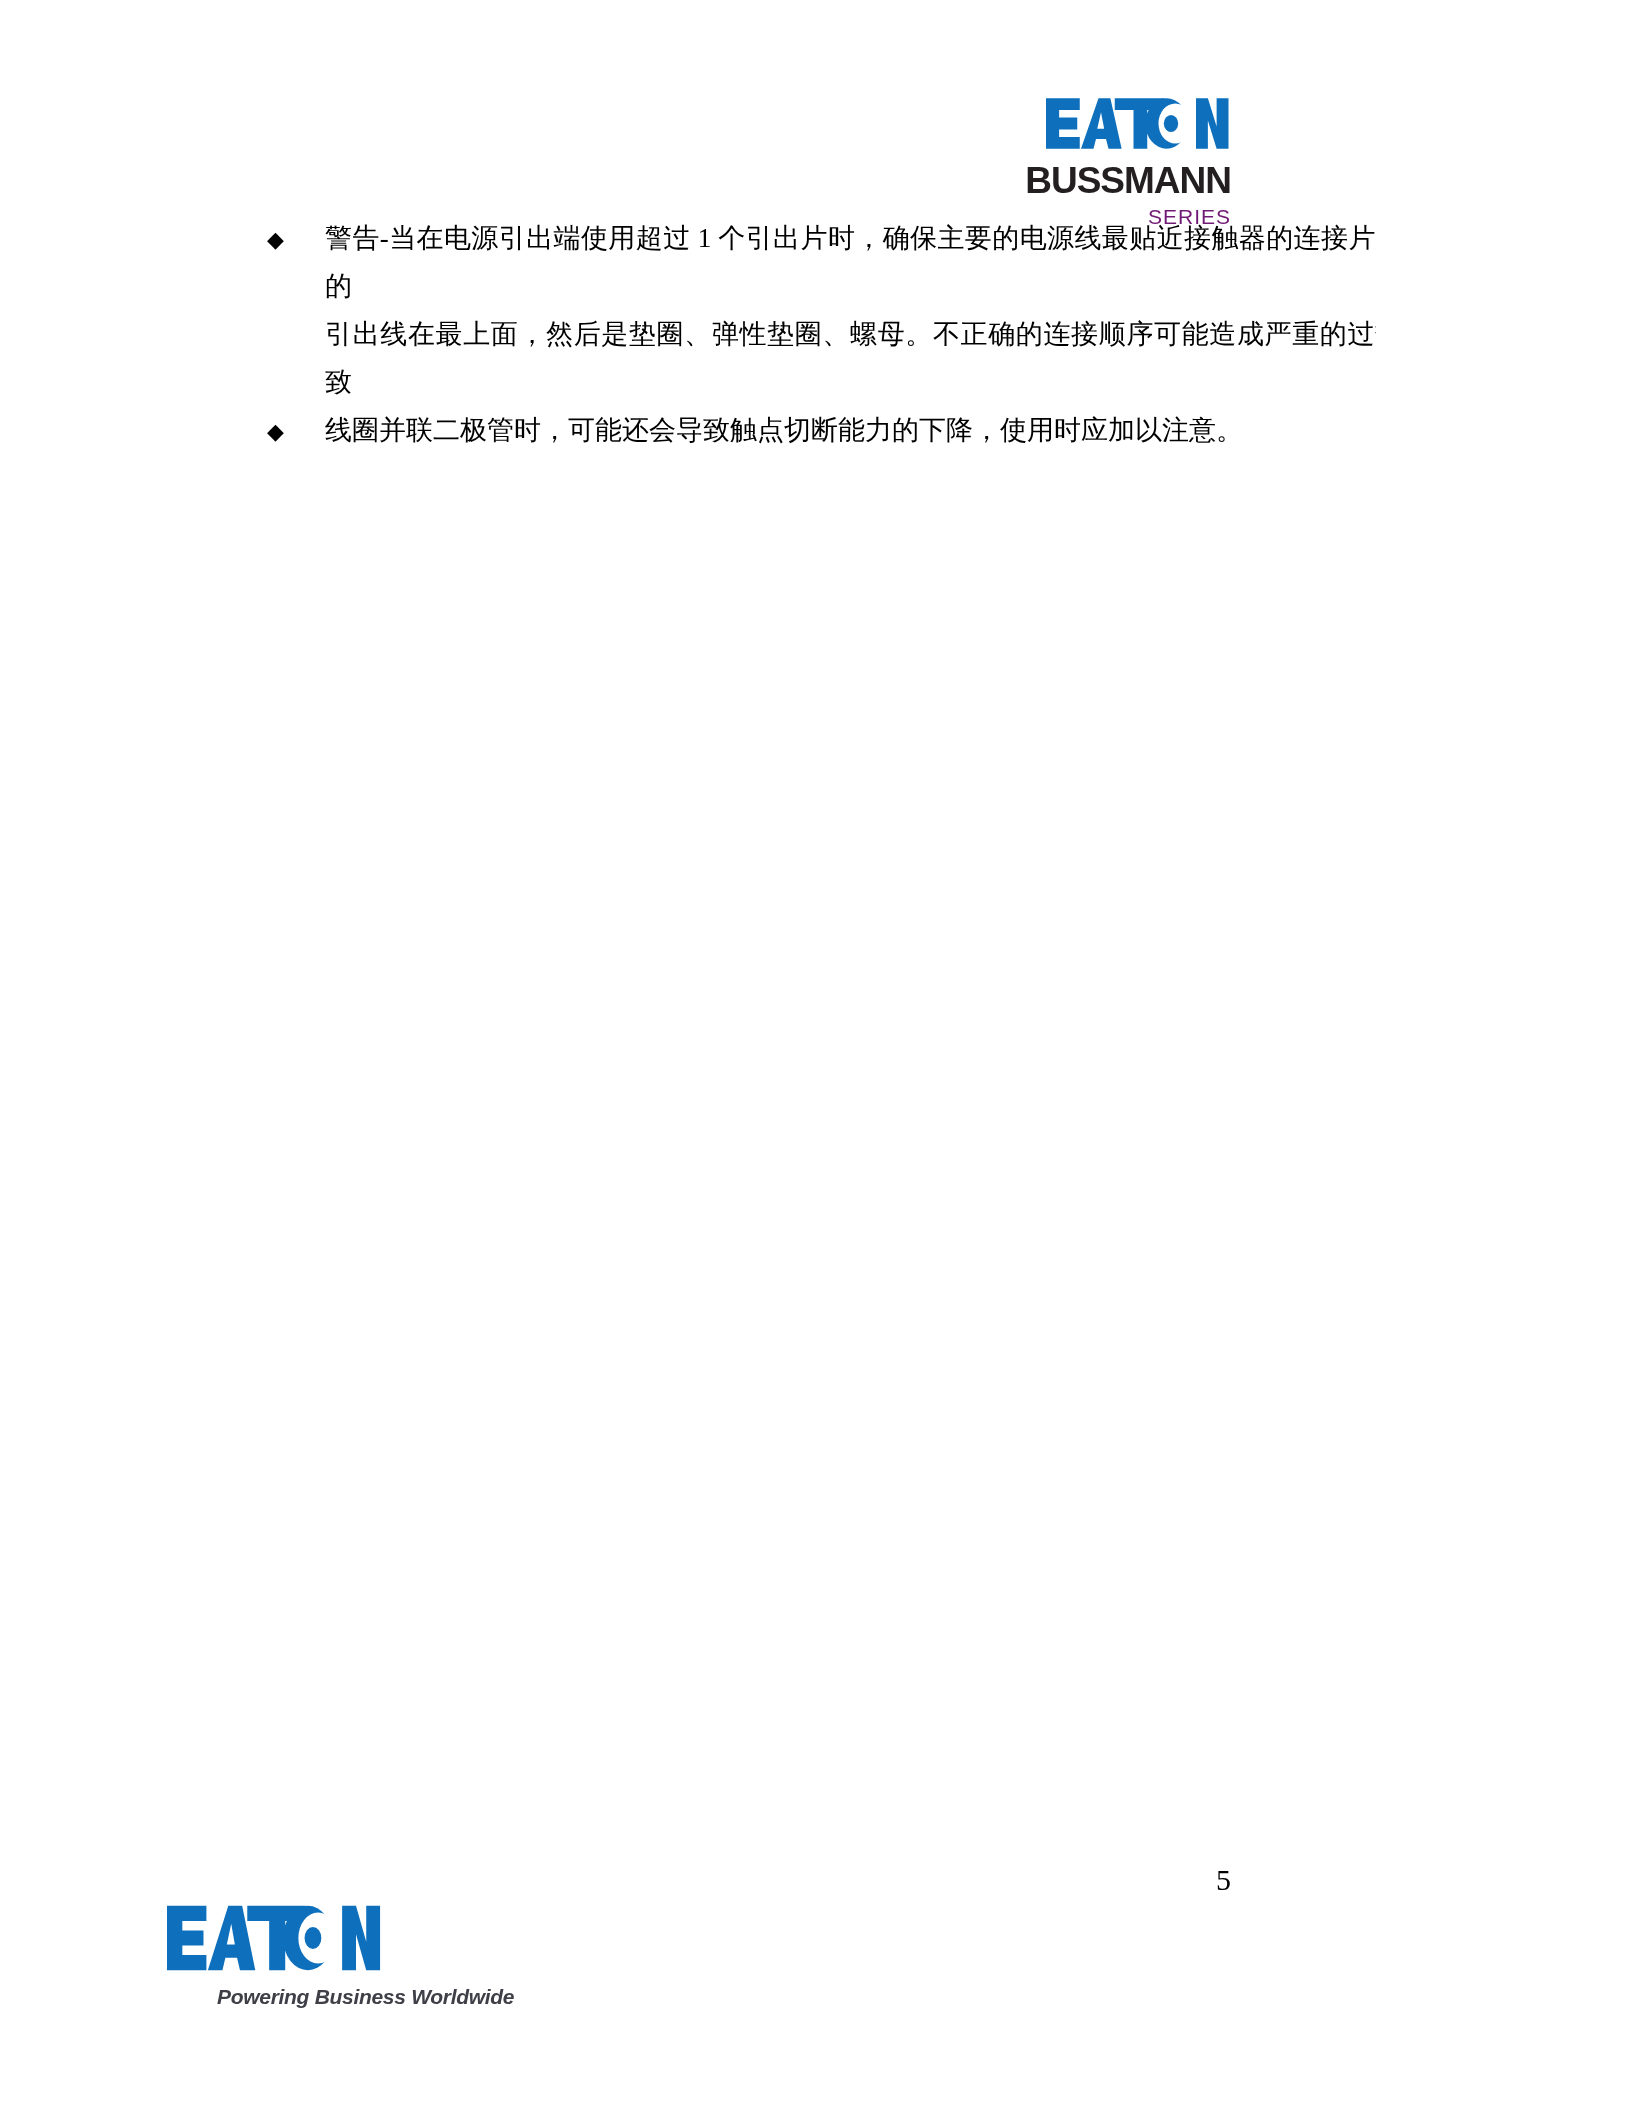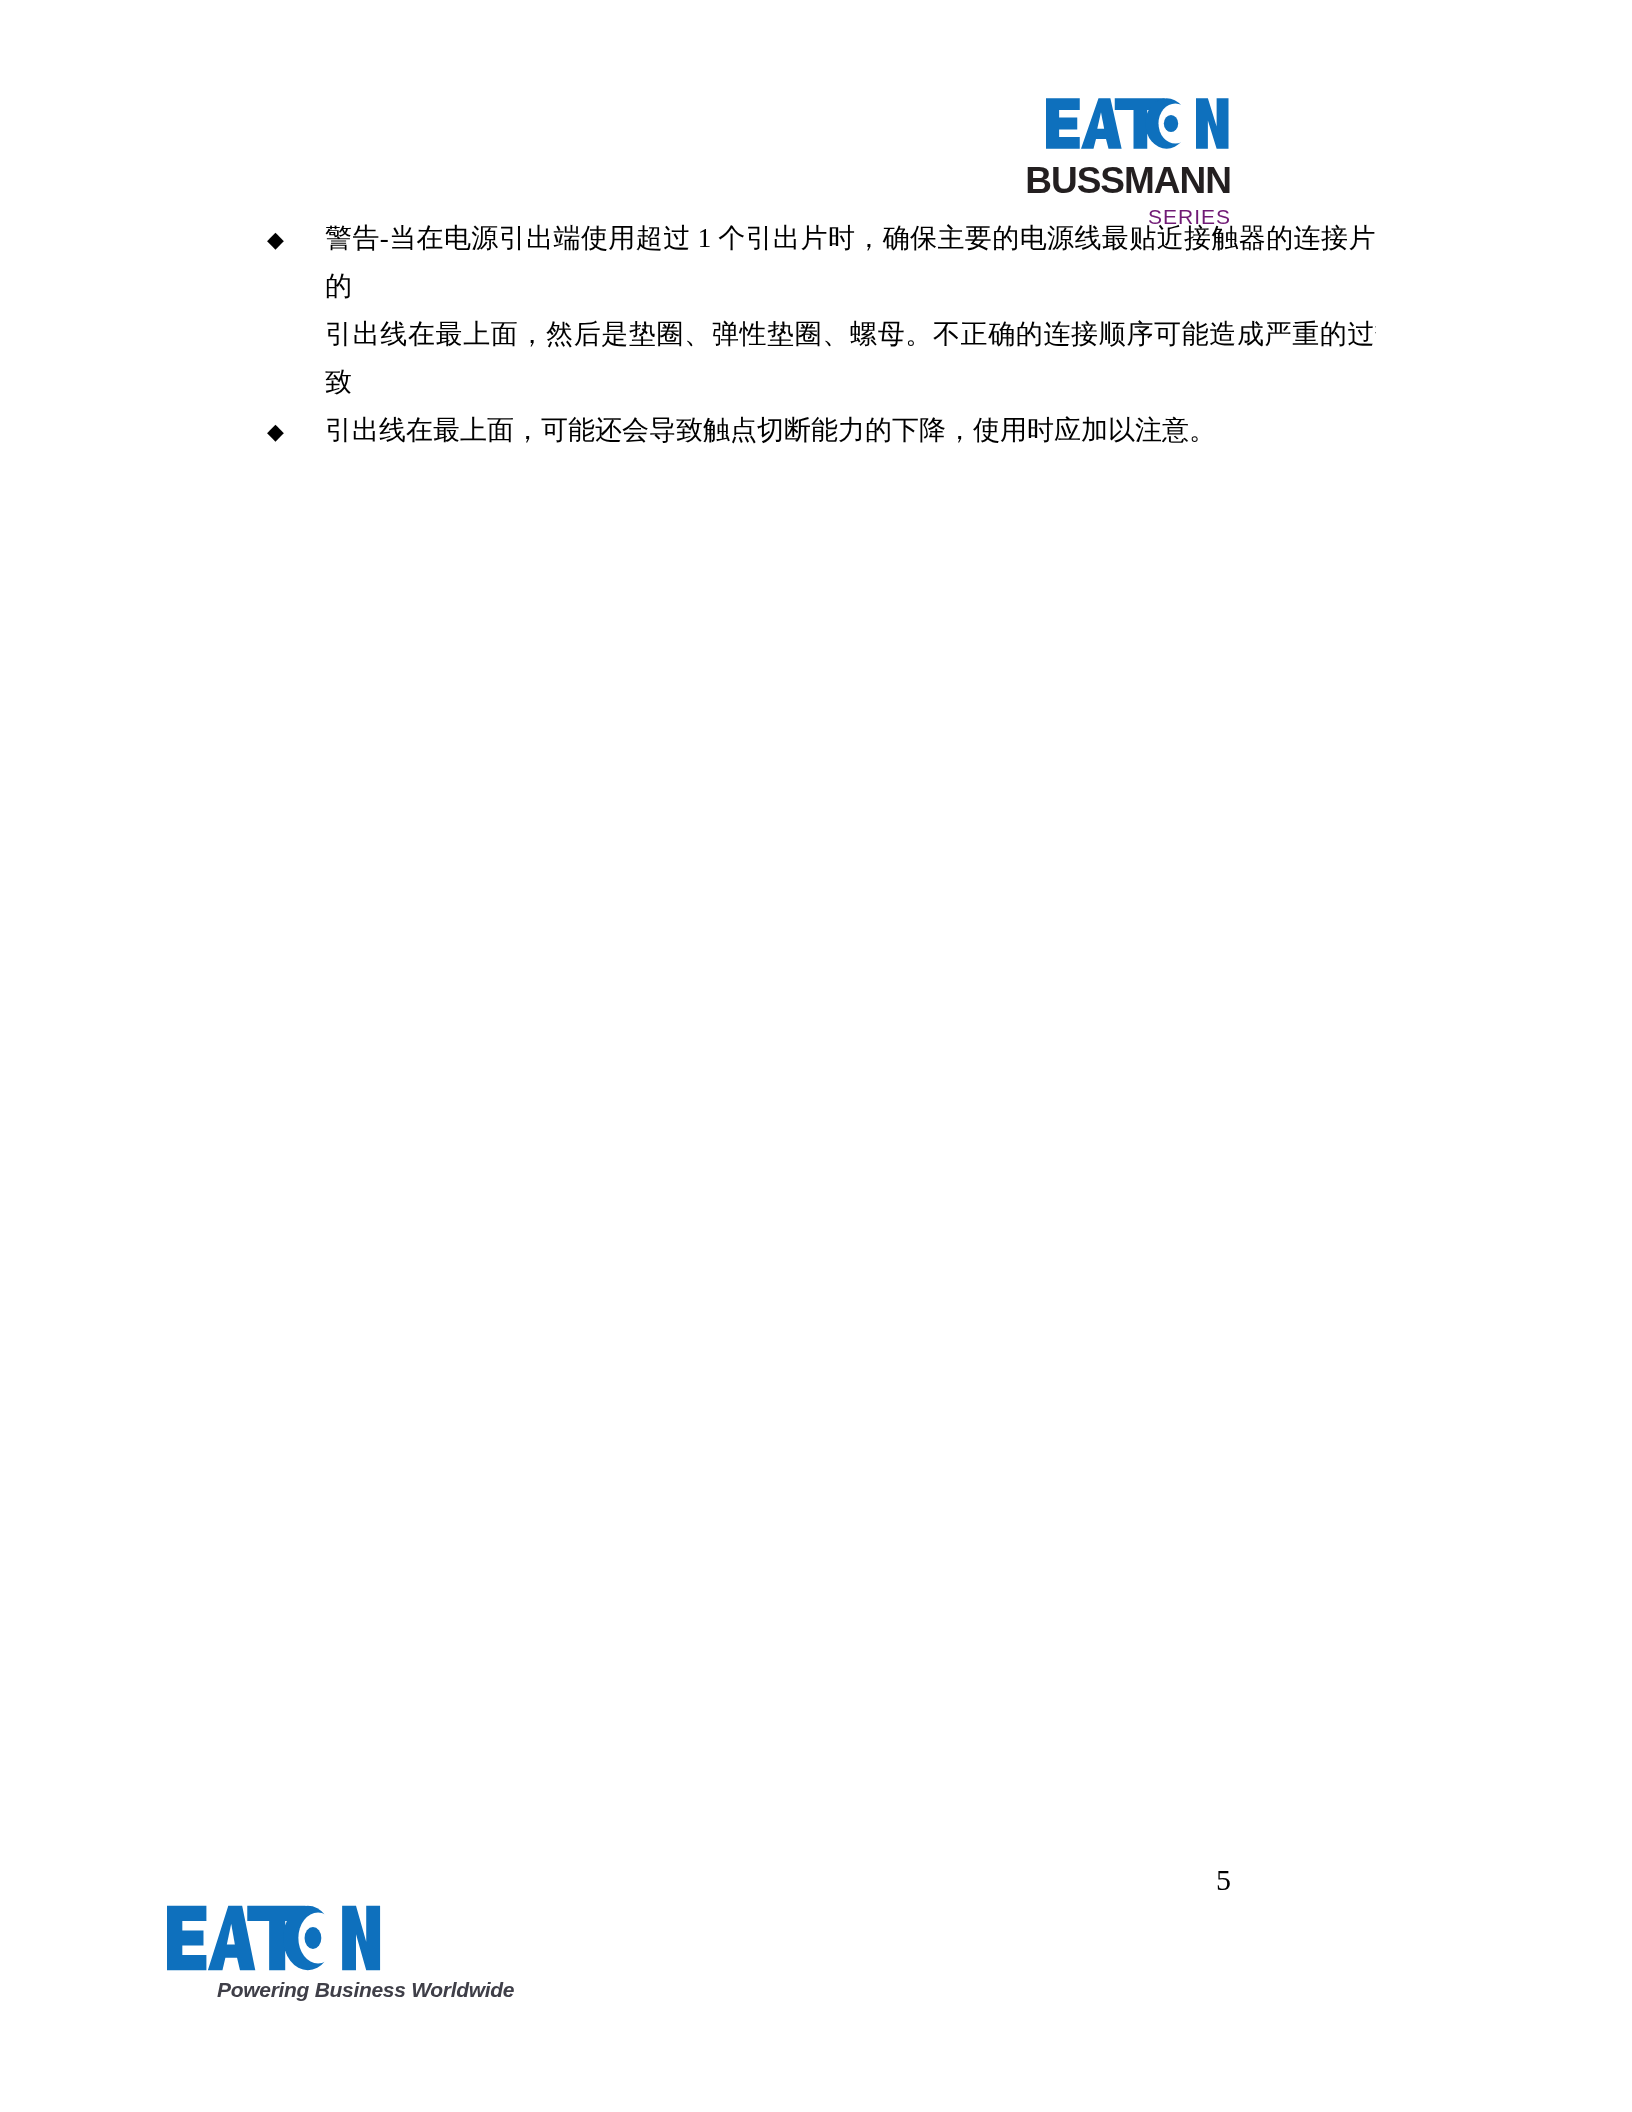--- a/index.html
+++ b/index.html
@@ -78,21 +78,21 @@
     line-height: 36px;
     color: #000000;
   }
   .footer-brand {
     position: absolute;
     left: 167px;
     top: 1903px;
   }
   .footer-brand svg { display: block; }
   .footer-tagline {
-    margin-top: 5px;
+    margin-top: 12px;
     margin-left: 50px;
     font-family: "Liberation Sans", "DejaVu Sans", sans-serif;
     font-style: italic;
     font-weight: 700;
     font-size: 21px;
     letter-spacing: -0.3px;
     color: #3f3f48;
     white-space: nowrap;
   }
 
@@ -132,21 +132,21 @@
       <span class="bullet-marker">◆</span>
       <div class="bullet-lines">
         <div class="text-line fill">警告-当在电源引出端使用超过 1 个引出片时，确保主要的电源线最贴近接触器的连接片，小电流的</div>
         <div class="text-line fill">引出线在最上面，然后是垫圈、弹性垫圈、螺母。不正确的连接顺序可能造成严重的过热，并导致</div>
       </div>
     </div>
 
     <div class="bullet-item">
       <span class="bullet-marker">◆</span>
       <div class="bullet-lines">
-        <div class="text-line">引出线在最上面，可能还会导致触点切断能力的下降，使用时应加以注意。</div>
+        <div class="text-line">线圈并联二极管时，可能还会导致触点切断能力的下降，使用时应加以注意。</div>
       </div>
     </div>
 
   </div>
 
   <div class="page-number">5</div>
 
   <div class="footer-brand">
     <svg width="216" height="70" preserveAspectRatio="none" viewBox="0 0 296 74" role="img">
       <use href="#eaton-mark"></use>

